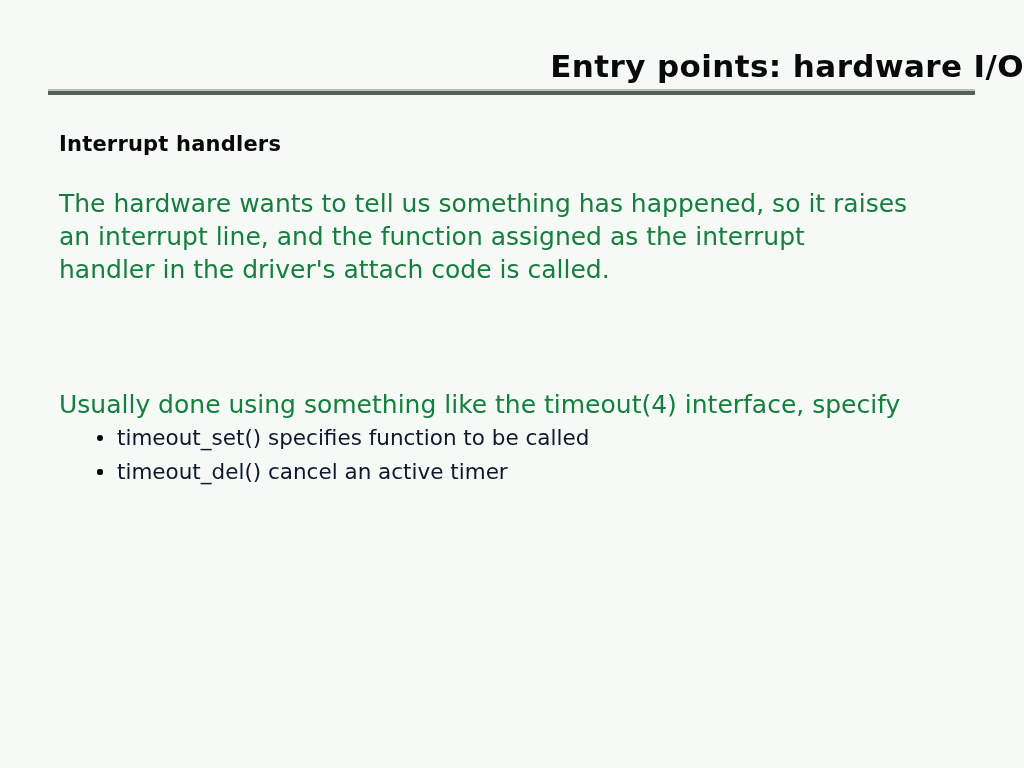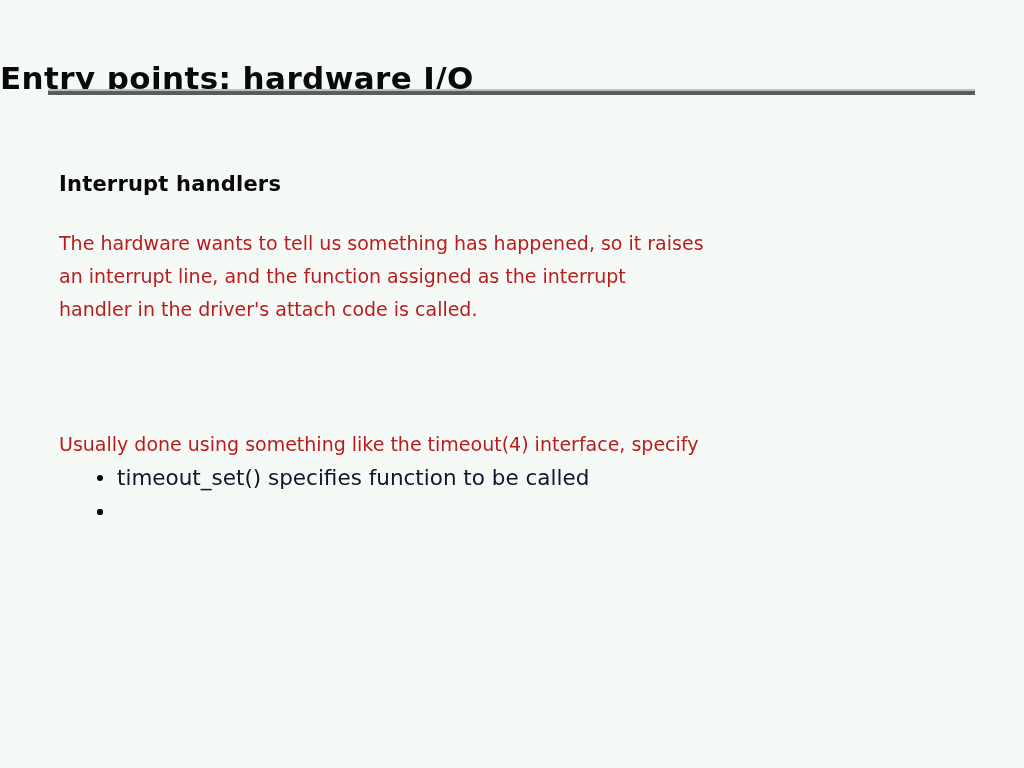--- a/index.html
+++ b/index.html
@@ -21,29 +21,28 @@
     height: 768px;
     box-sizing: border-box;
   }
 
   
   .slide-title {
     position: absolute;
     left: 0;
     top: 46px;
     width: 1024px;
-    text-align: left;
+    text-align: right;
     font-family: "DejaVu Sans", sans-serif;
     font-size: 31px;
     font-weight: bold;
     letter-spacing: 0.4px;
     line-height: 40px;
     color: #0a0a0a;
     white-space: nowrap;
-    margin-top: 12px;
   }
 
   
   .title-rule {
     position: absolute;
     left: 48px;
     top: 89px;
     width: 927px;
     height: 6px;
   }
@@ -63,39 +62,38 @@
     height: 4px;
     background: #585f5b;
   }
 
   
   .content {
     position: absolute;
     left: 59px;
     top: 129px;
     width: 920px;
-    margin-top: 40px;
   }
 
   .section-heading {
     font-family: "DejaVu Sans", sans-serif;
     font-size: 21px;
     font-weight: bold;
     line-height: 30px;
     letter-spacing: 0.2px;
     color: #0a0a0a;
     margin: 0;
   }
 
   .para {
     font-family: "DejaVu Sans", sans-serif;
-    font-size: 19px;
+    font-size: 25px;
     font-weight: normal;
     line-height: 33px;
-    color: #b91c1c;
+    color: #15803d;
     margin: 0;
     white-space: pre-line;
   }
 
   .gap-heading-to-para { height: 28px; }
   .gap-para-to-para    { height: 34px; }
   .gap-para-to-heading { height: 40px; }
   .gap-heading-to-list { height: 28px; }
 
   .bullet-list {
@@ -159,18 +157,19 @@
       <ul class="bullet-list">
         <li>
           <span class="bullet-dot"></span>
           <span>timeout_set() specifies function to be called</span>
         </li>
         <li>
           <span class="bullet-dot"></span>
         </li>
         <li>
           <span class="bullet-dot"></span>
+          <span>timeout_del() cancel an active timer</span>
         </li>
       </ul>
     </div>
 
   </div>
 </div>
 
 </body></html>

